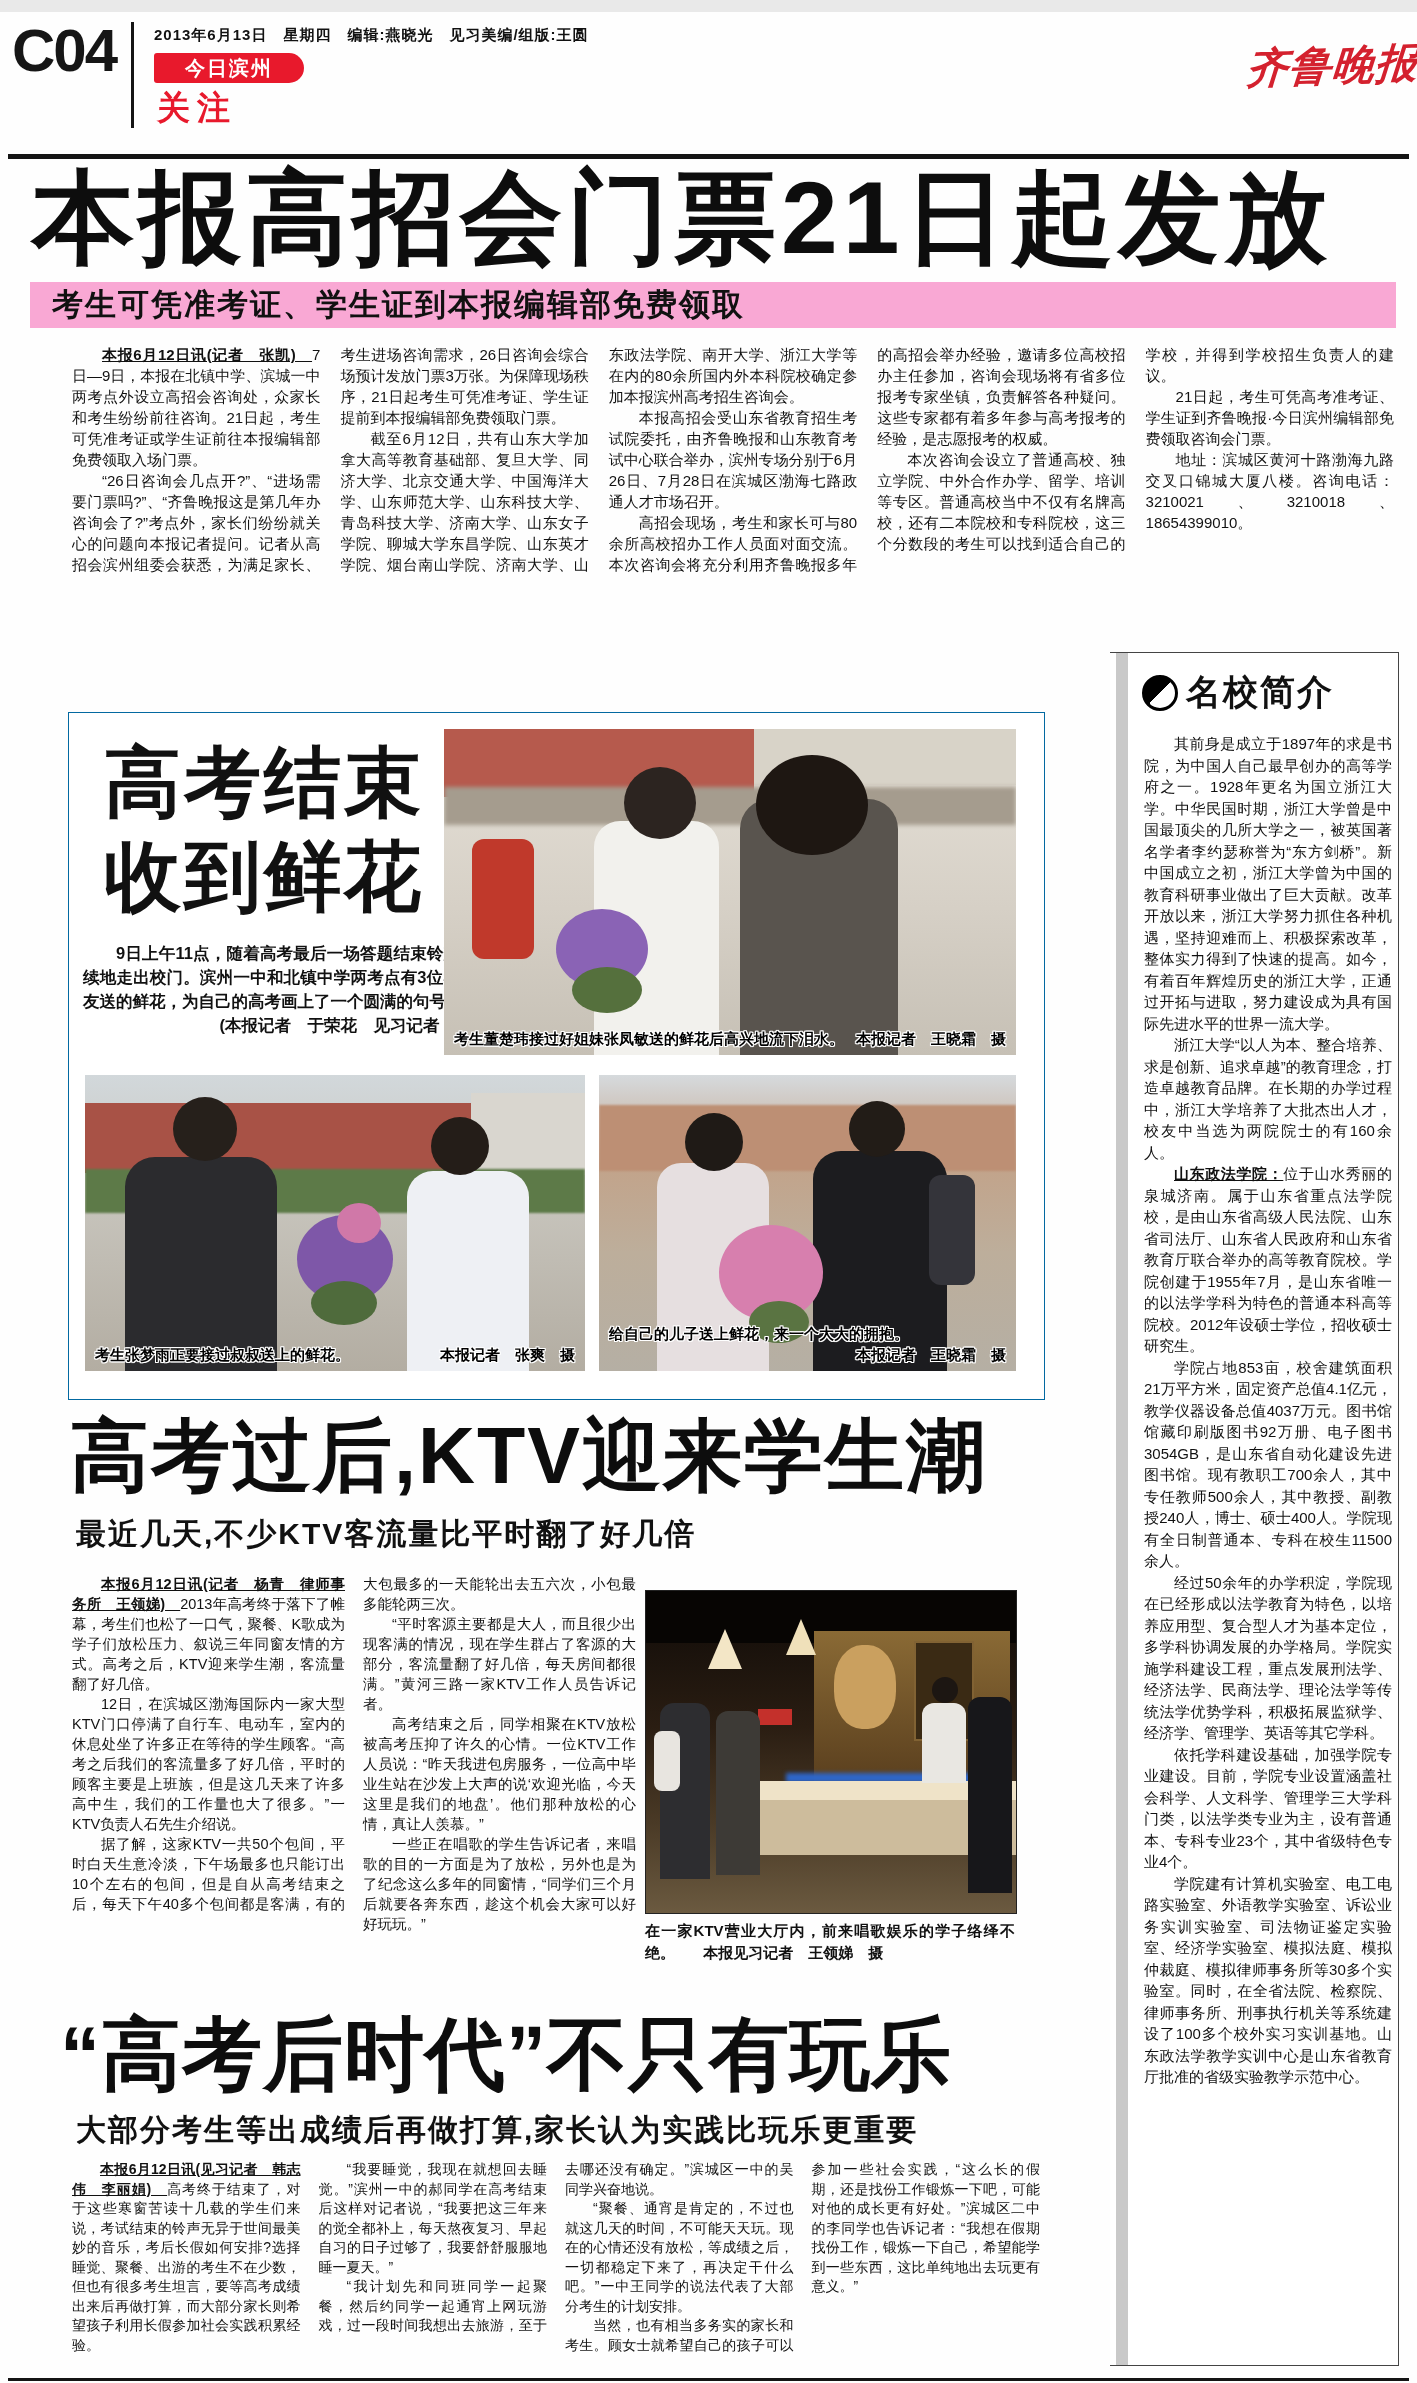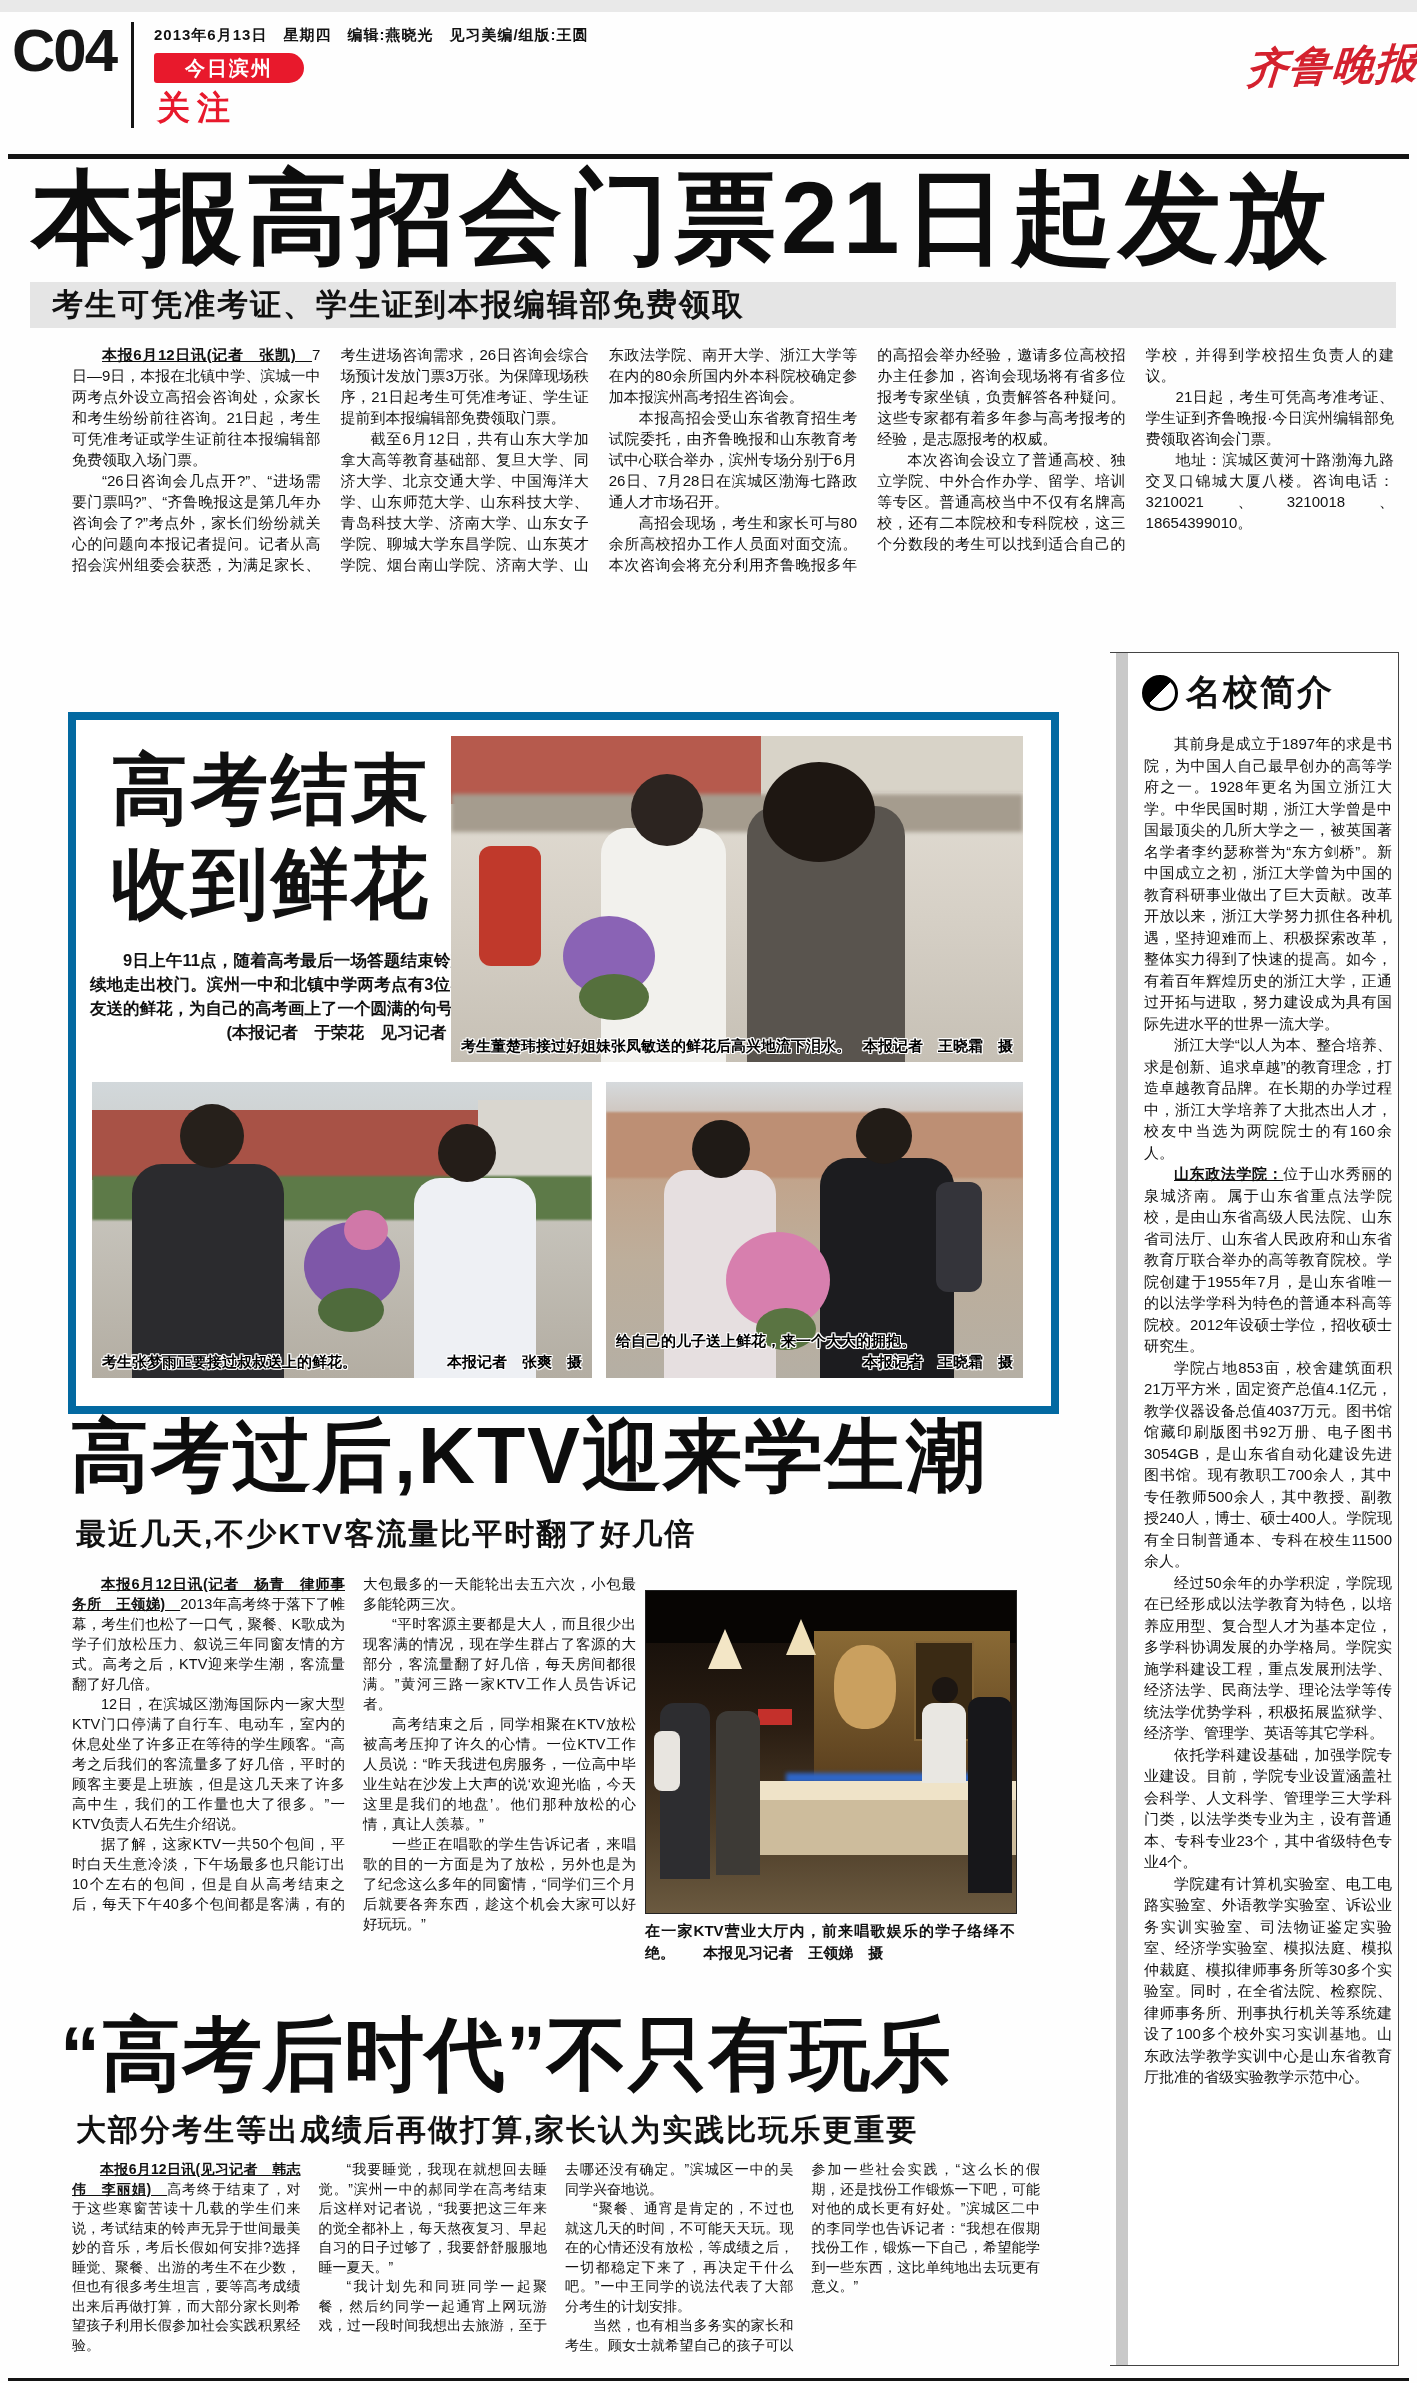--- a/index.html
+++ b/index.html
@@ -32,35 +32,35 @@
   <div class="abs rule" style="left:131px;top:10px;width:3px;height:106px;"></div>
   <div class="abs nowrap" style="left:154px;top:14px;font-size:15px;font-weight:700;letter-spacing:1px;">2013年6月13日　星期四　编辑:燕晓光　见习美编/组版:王圆</div>
   <div class="abs" style="left:154px;top:41px;width:150px;height:30px;background:#e8192c;border-radius:3px 15px 15px 3px;
        color:#fff;font-size:20px;font-weight:900;text-align:center;line-height:30px;letter-spacing:2px;">今日滨州</div>
   <div class="abs" style="left:157px;top:74px;font-size:33px;font-weight:900;color:#e8192c;letter-spacing:7px;">关注</div>
   <div class="abs nowrap" style="left:1246px;top:26px;font-size:42px;font-weight:900;color:#d4212e;
        font-family:'DejaVu Serif','Liberation Serif',serif;font-style:italic;transform:skewX(-6deg) rotate(-2deg);letter-spacing:1px;">齐鲁晚报</div>
   <div class="abs rule" style="left:8px;top:142px;width:1401px;height:5px;"></div>
 
   <div class="abs headline nowrap" style="left:32px;top:150px;font-size:102px;line-height:112px;letter-spacing:5px;">本报高招会门票21日起发放</div>
-  <div class="abs" style="left:30px;top:270px;width:1366px;height:46px;background:#e5e5e5;">
+  <div class="abs" style="left:30px;top:270px;width:1366px;height:46px;background:#f9a8d4;">
     <span style="display:block;padding-left:22px;font-size:31px;font-weight:700;line-height:46px;letter-spacing:2px;">考生可凭准考证、学生证到本报编辑部免费领取</span>
   </div>
   <div class="abs bodytxt cols5" style="left:72px;top:332px;width:1322px;height:306px;overflow:hidden;">
     <p><span class="lead">本报6月12日讯(记者　张凯)　</span><span>7日—9日，本报在北镇中学、滨城一中两考点外设立高招会咨询处，众家长和考生纷纷前往咨询。21日起，考生可凭准考证或学生证前往本报编辑部免费领取入场门票。</span></p>
     <p>“26日咨询会几点开?”、“进场需要门票吗?”、“齐鲁晚报这是第几年办咨询会了?”考点外，家长们纷纷就关心的问题向本报记者提问。记者从高招会滨州组委会获悉，为满足家长、考生进场咨询需求，26日咨询会综合场预计发放门票3万张。为保障现场秩序，21日起考生可凭准考证、学生证提前到本报编辑部免费领取门票。</p>
     <p>截至6月12日，共有山东大学加拿大高等教育基础部、复旦大学、同济大学、北京交通大学、中国海洋大学、山东师范大学、山东科技大学、青岛科技大学、济南大学、山东女子学院、聊城大学东昌学院、山东英才学院、烟台南山学院、济南大学、山东政法学院、南开大学、浙江大学等在内的80余所国内外本科院校确定参加本报滨州高考招生咨询会。</p>
     <p>本报高招会受山东省教育招生考试院委托，由齐鲁晚报和山东教育考试中心联合举办，滨州专场分别于6月26日、7月28日在滨城区渤海七路政通人才市场召开。</p>
     <p>高招会现场，考生和家长可与80余所高校招办工作人员面对面交流。本次咨询会将充分利用齐鲁晚报多年的高招会举办经验，邀请多位高校招办主任参加，咨询会现场将有省多位报考专家坐镇，负责解答各种疑问。这些专家都有着多年参与高考报考的经验，是志愿报考的权威。</p>
     <p>本次咨询会设立了普通高校、独立学院、中外合作办学、留学、培训等专区。普通高校当中不仅有名牌高校，还有二本院校和专科院校，这三个分数段的考生可以找到适合自己的学校，并得到学校招生负责人的建议。</p>
     <p class="boldp">21日起，考生可凭高考准考证、学生证到齐鲁晚报·今日滨州编辑部免费领取咨询会门票。</p>
     <p class="boldp">地址：滨城区黄河十路渤海九路交叉口锦城大厦八楼。咨询电话：3210021、3210018、18654399010。</p>
   </div>
 
-  <div class="abs" style="left:68px;top:700px;width:975px;height:686px;border:8px solid #0369a1;background:#fff;">
+  <div class="abs" style="left:68px;top:700px;width:975px;height:686px;border:1px solid #0369a1;background:#fff;">
     <div class="abs" style="left:20px;top:22px;width:350px;text-align:center;font-size:77px;line-height:94px;font-weight:900;letter-spacing:3px;">
       <div>高考结束</div>
       <div>收到鲜花</div>
     </div>
     <div class="abs jt" style="left:14px;top:228px;width:494px;font-size:16.5px;line-height:24px;font-weight:600;">
       <p style="margin:0;text-indent:2em;">9日上午11点，随着高考最后一场答题结束铃声地响起，考生陆续地走出校门。滨州一中和北镇中学两考点有3位考生收到家人和朋友送的鲜花，为自己的高考画上了一个圆满的句号。</p>
       <div style="text-align:right;">(本报记者　于荣花　见习记者　王领娣　谭正正)</div>
     </div>
 
     <div class="photo" style="left:375px;top:16px;width:572px;height:326px;background:linear-gradient(180deg,#e6e1d8 0%,#d6d0c6 55%,#c6c0b5 100%);">

